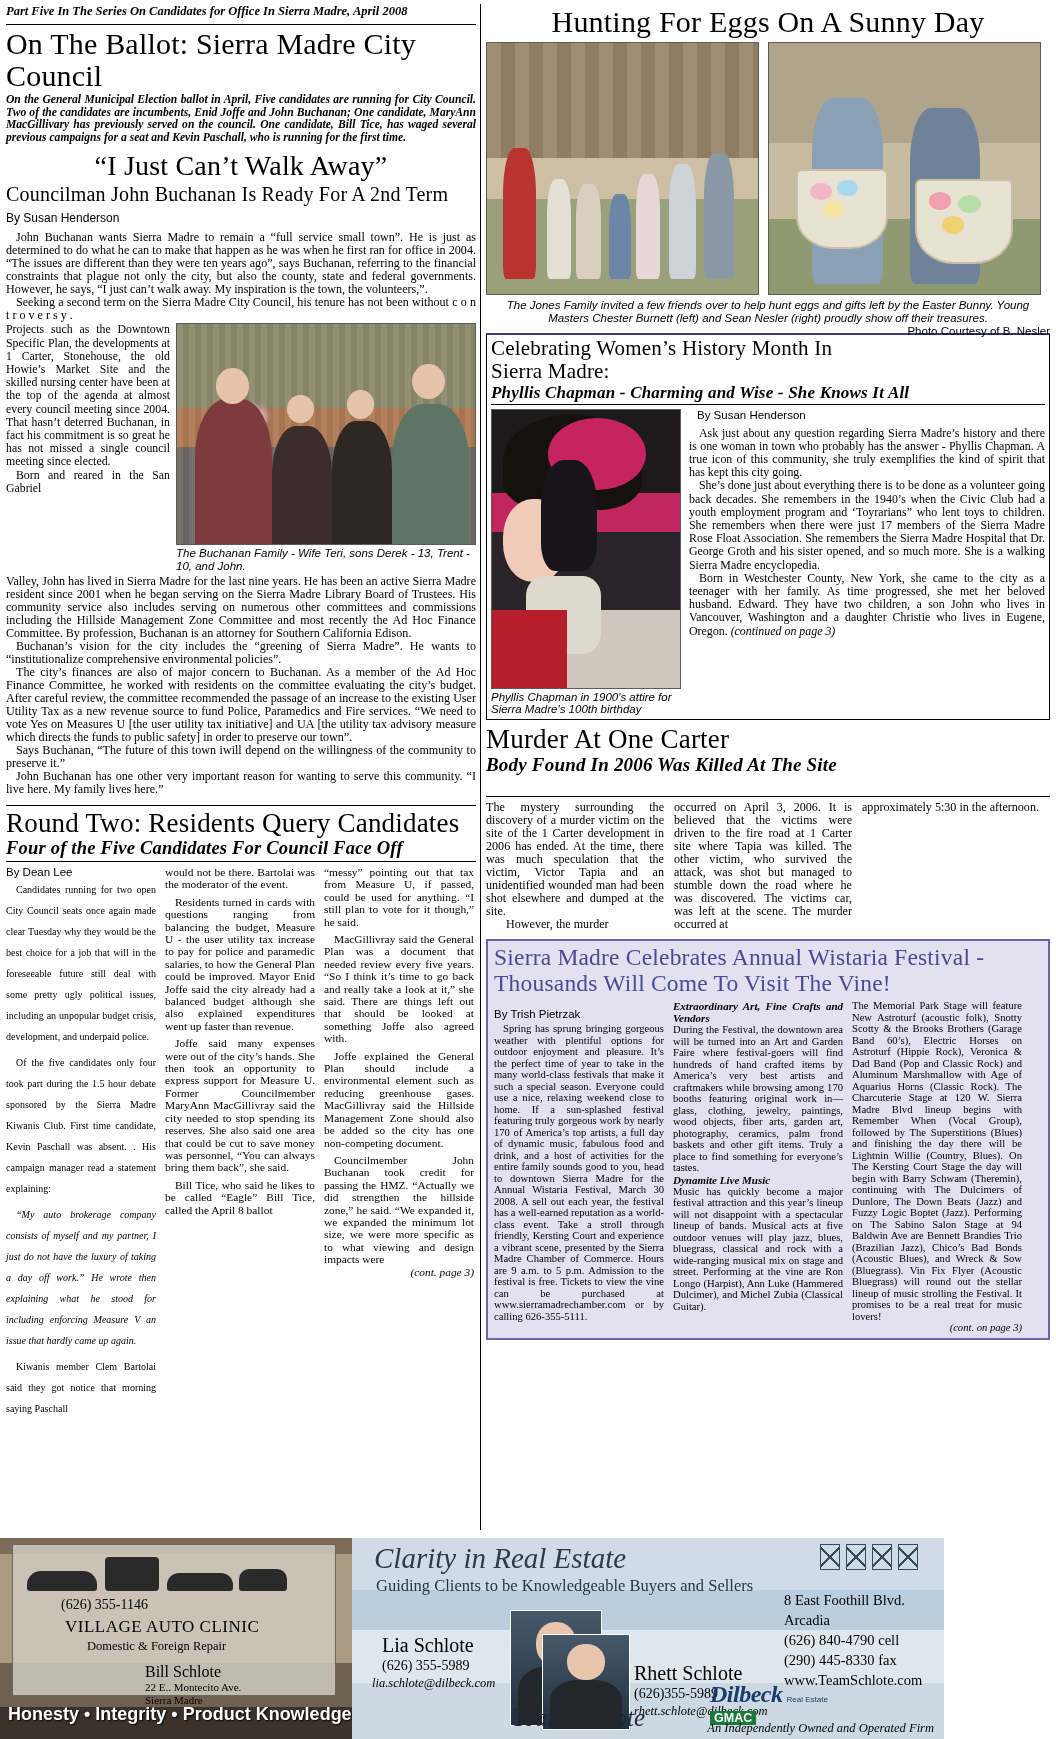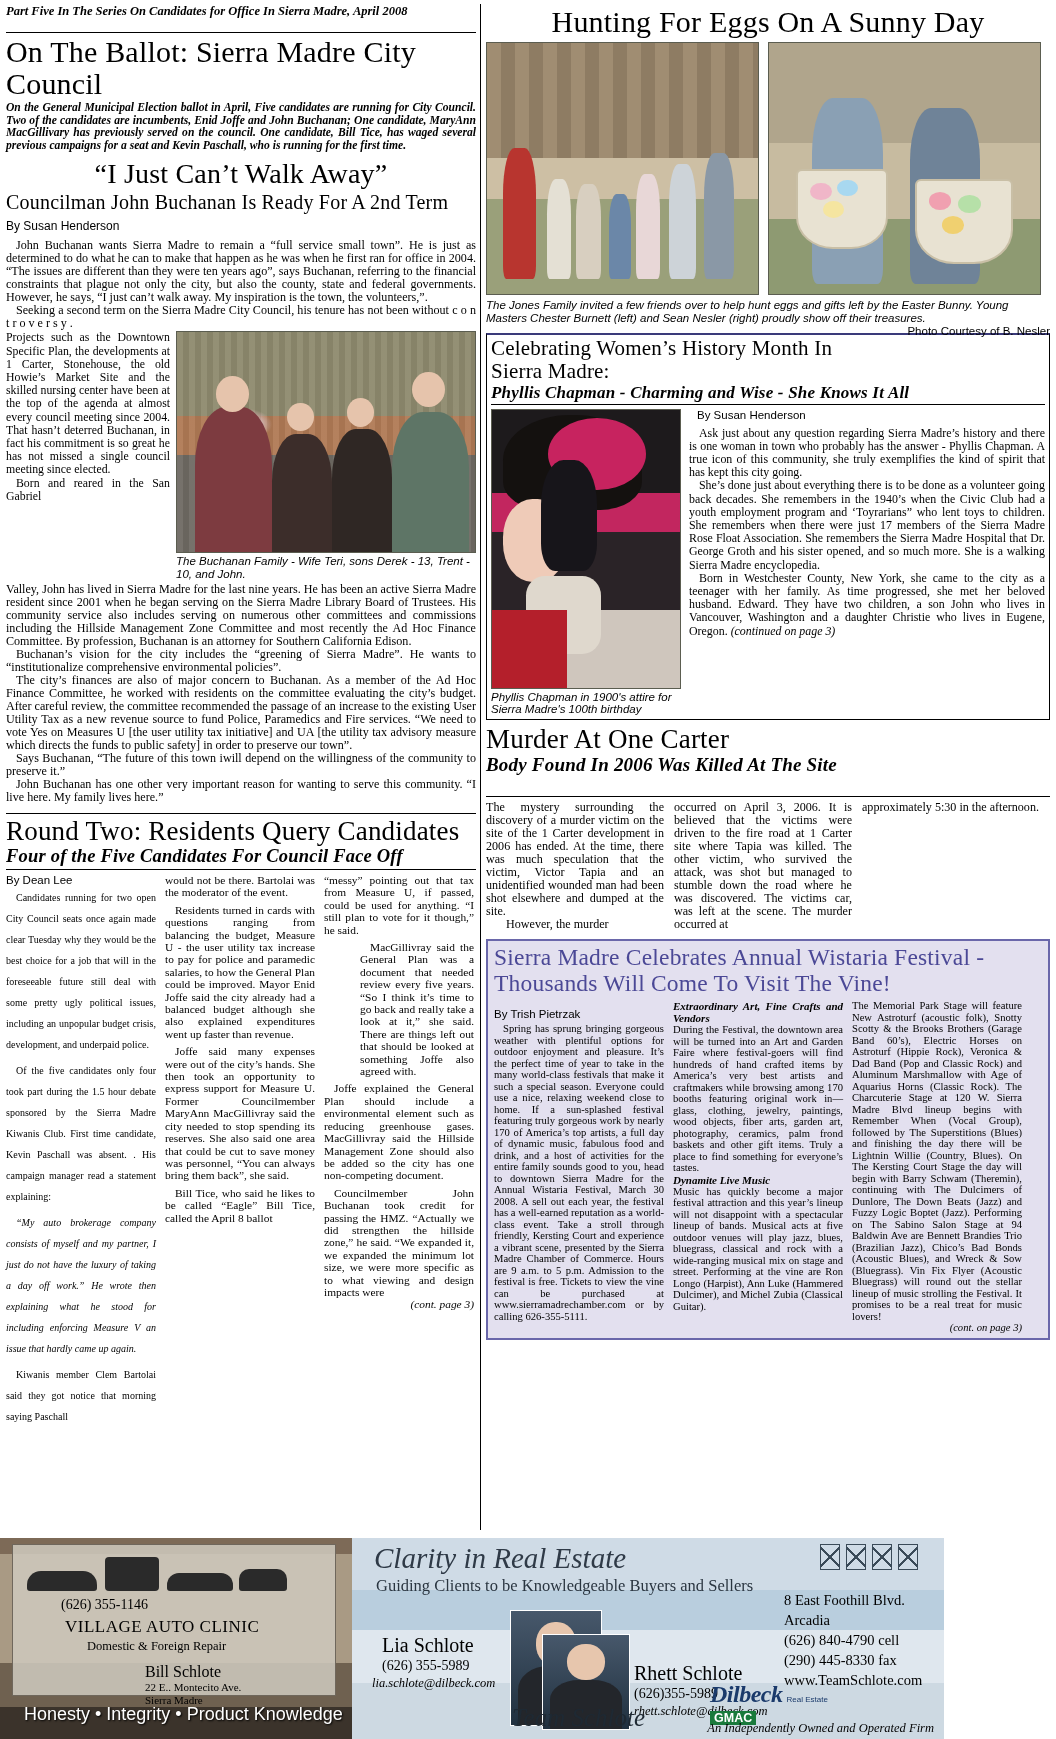--- a/index.html
+++ b/index.html
@@ -17,21 +17,21 @@
   
   .serif { font-family:"Liberation Serif", serif; }
   .sans  { font-family:"Liberation Sans", sans-serif; }
   .hl { font-family:"Liberation Serif", serif; font-weight:normal; letter-spacing:.2px; }
 
   .kicker {
     font-family:"Liberation Serif", serif;
     font-style:italic; font-weight:bold;
     font-size:12.5px; line-height:14px;
     border-bottom:1px solid #000;
-    padding-bottom:14px; margin-bottom:2px;
+    padding-bottom:6px; margin-bottom:2px;
   }
 
   .headline-1 { font-size:30px; line-height:32px; margin:3px 0 2px 0; }
   .deck-it { font-style:italic; font-weight:bold; font-size:11.6px; line-height:12.6px; text-align:justify; }
   .headline-2 { font-size:28px; line-height:31px; text-align:center; margin:6px 0 2px 0; }
   .subhead { font-size:20px; line-height:22px; margin:1px 0 6px 0; }
   .byline { font-family:"Liberation Sans", sans-serif; font-size:12px; margin:4px 0 6px 0; }
   .body-txt { font-size:12.1px; line-height:13.0px; text-align:justify; }
   .body-txt p { margin:0 0 0 0; text-indent:10px; }
   .cap { font-family:"Liberation Sans", sans-serif; font-style:italic; font-size:11.5px; line-height:12.8px; }
@@ -120,21 +120,21 @@
 
   #ad-auto { left:0; width:352px; background:linear-gradient(to bottom,#7d6a57 0 8%,#a99a84 8% 62%,#6f6150 62% 84%,#3b332b 84% 100%); }
   #ad-auto .inner{ position:absolute; left:12px; top:6px; width:324px; height:152px; background:rgba(205,199,188,.88); border:1px solid #6f675c;}
   #ad-auto .cars{ position:absolute; left:14px; top:6px; width:260px; height:40px; }
   .carglyph{position:absolute;bottom:0;background:#2a2a2a;}
   #ad-auto .phone{ position:absolute; left:48px; top:52px; font-size:14px;}
   #ad-auto .name{ position:absolute; left:52px; top:72px; font-size:17px; letter-spacing:.5px;}
   #ad-auto .sub{ position:absolute; left:74px; top:94px; font-size:12.5px;}
   #ad-auto .bs{ position:absolute; left:132px; top:118px; font-size:16px;}
   #ad-auto .bsa{ position:absolute; left:132px; top:136px; font-size:11px; line-height:12.5px;}
-  #ad-auto .tag{ position:absolute; left:24px; top:166px; font-family:"Liberation Sans", sans-serif; font-weight:normal; font-size:18px; color:#fff; text-shadow:1px 1px 2px #000;}
+  #ad-auto .tag{ position:absolute; left:8px; top:166px; font-family:"Liberation Sans", sans-serif; font-weight:bold; font-size:18px; color:#fff; text-shadow:1px 1px 2px #000;}
 
   #ad-dilbeck { left:352px; width:592px;
     background:linear-gradient(to bottom,#cfdbe6 0 26%, #b9cede 26% 46%, #dfe7ee 46% 72%, #cdd9e2 72% 100%); }
   #ad-dilbeck .clarity{ position:absolute; left:22px; top:4px; font-style:italic; font-size:29px; color:#2f3a47; }
   #ad-dilbeck .guide{ position:absolute; left:24px; top:38px; font-size:16.5px; color:#2a3540; }
   #ad-dilbeck .lia{ position:absolute; left:30px; top:96px; font-size:20px; }
   #ad-dilbeck .liaph{ position:absolute; left:30px; top:120px; font-size:14px; }
   #ad-dilbeck .liaem{ position:absolute; left:20px; top:138px; font-style:italic; font-size:12.5px; }
   #ad-dilbeck .rhett{ position:absolute; left:282px; top:124px; font-size:20px; }
   #ad-dilbeck .rhph{ position:absolute; left:282px; top:148px; font-size:14px; }
@@ -223,21 +223,21 @@
         <div class="body-txt" style="font-size:11.4px;line-height:12.4px;">
           <p style="text-indent:0;">would not be there. Bartolai was the moderator of the event.</p>
           <p style="margin-top:5px;">Residents turned in cards with questions ranging from balancing the budget, Measure U - the user utility tax increase to pay for police and paramedic salaries, to how the General Plan could be improved. Mayor Enid Joffe said the city already had a balanced budget although she also explained expenditures went up faster than revenue.</p>
           <p style="margin-top:5px;">Joffe said many expenses were out of the city’s hands. She then took an opportunity to express support for Measure U. Former Councilmember MaryAnn MacGillivray said the city needed to stop spending its reserves. She also said one area that could be cut to save money was personnel, “You can always bring them back”, she said.</p>
           <p style="margin-top:5px;">Bill Tice, who said he likes to be called “Eagle” Bill Tice, called the April 8 ballot</p>
         </div>
       </div>
       <div style="width:150px;">
         <div class="body-txt" style="font-size:11.4px;line-height:12.4px;">
           <p style="text-indent:0;">“messy” pointing out that tax from Measure U, if passed, could be used for anything. “I still plan to vote for it though,” he said.</p>
-          <p style="margin-top:5px;margin-left:36px;">MacGillivray said the General Plan was a document that needed review every five years. “So I think it’s time to go back and really take a look at it,” she said. There are things left out that should be looked at something Joffe also agreed with.</p>
+          <p style="margin-top:5px;">MacGillivray said the General Plan was a document that needed review every five years. “So I think it’s time to go back and really take a look at it,” she said. There are things left out that should be looked at something Joffe also agreed with.</p>
           <p style="margin-top:5px;">Joffe explained the General Plan should include a environmental element such as reducing greenhouse gases. MacGillivray said the Hillside Management Zone should also be added so the city has one non-competing document.</p>
           <p style="margin-top:5px;">Councilmember John Buchanan took credit for passing the HMZ. “Actually we did strengthen the hillside zone,” he said. “We expanded it, we expanded the minimum lot size, we were more specific as to what viewing and design impacts were</p>
           <div style="text-align:right;font-style:italic;font-size:11.4px;">(cont. page 3)</div>
         </div>
       </div>
     </div>
 
   </div>
 
   <div id="right-col">
@@ -264,21 +264,21 @@
           <i style="left:28%;top:40%;width:24%;height:22%;background:#f5e5a0;"></i>
         </div>
         <div class="basket" style="left:54%;bottom:12%;width:36%;height:34%;">
           <i style="left:12%;top:14%;width:24%;height:22%;background:#f0a0b0;"></i>
           <i style="left:44%;top:18%;width:24%;height:22%;background:#b6e0a8;"></i>
           <i style="left:26%;top:44%;width:24%;height:22%;background:#f0d070;"></i>
         </div>
       </div>
     </div>
 
-    <div class="cap" style="margin-top:4px;position:relative;">
+    <div class="cap" style="margin-top:4px;position:relative;text-align:center;">
       <span>The Jones Family invited a few friends over to help hunt eggs and gifts left by the Easter Bunny.  Young Masters Chester Burnett (left) and Sean Nesler (right) proudly show off their treasures.</span>
       <span class="cap-r sans" style="font-style:normal;float:right;padding-left:36px;">Photo Courtesy of B. Nesler</span>
     </div>
 
     <div style="border:1px solid #000;border-top:2px solid #3a3a7a;margin-top:8px;padding:2px 4px 3px 4px;">
       <div class="hl" style="font-size:21px;line-height:23px;">Celebrating Women’s History Month  In Sierra Madre:</div>
       <div class="hl" style="font-style:italic;font-weight:bold;font-size:17px;line-height:19px;border-bottom:1px solid #000;padding-bottom:2px;">Phyllis Chapman - Charming and Wise - She Knows It All</div>
 
       <div style="display:flex;gap:8px;margin-top:4px;">
         <div style="width:190px;">

